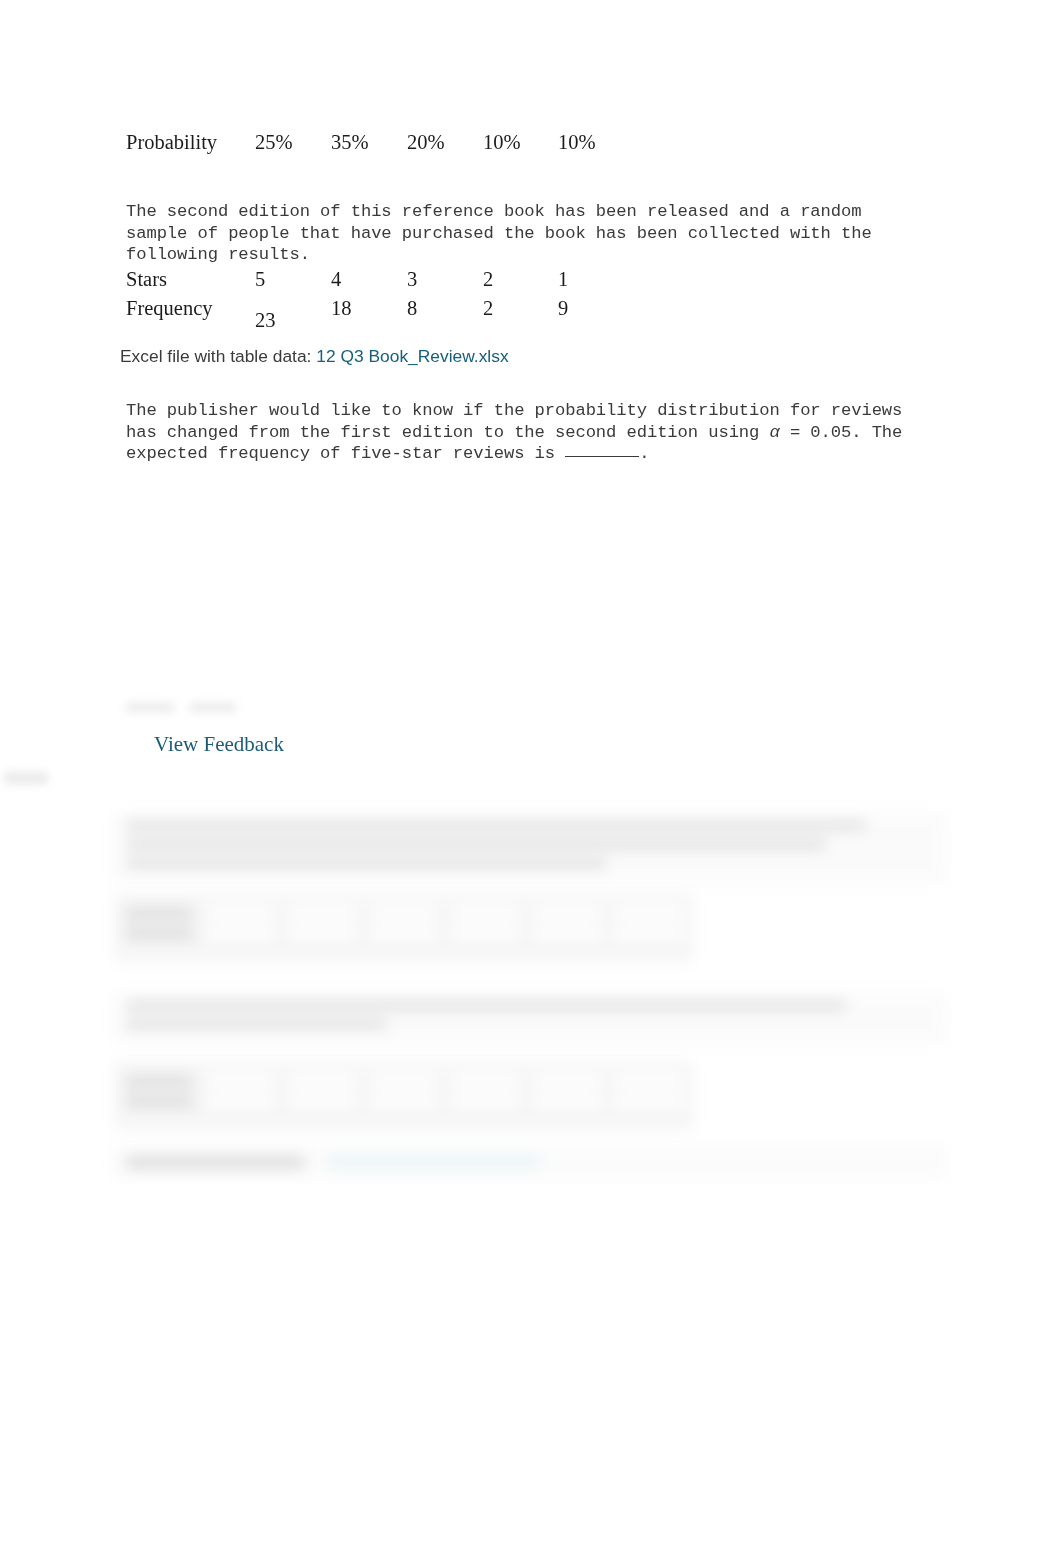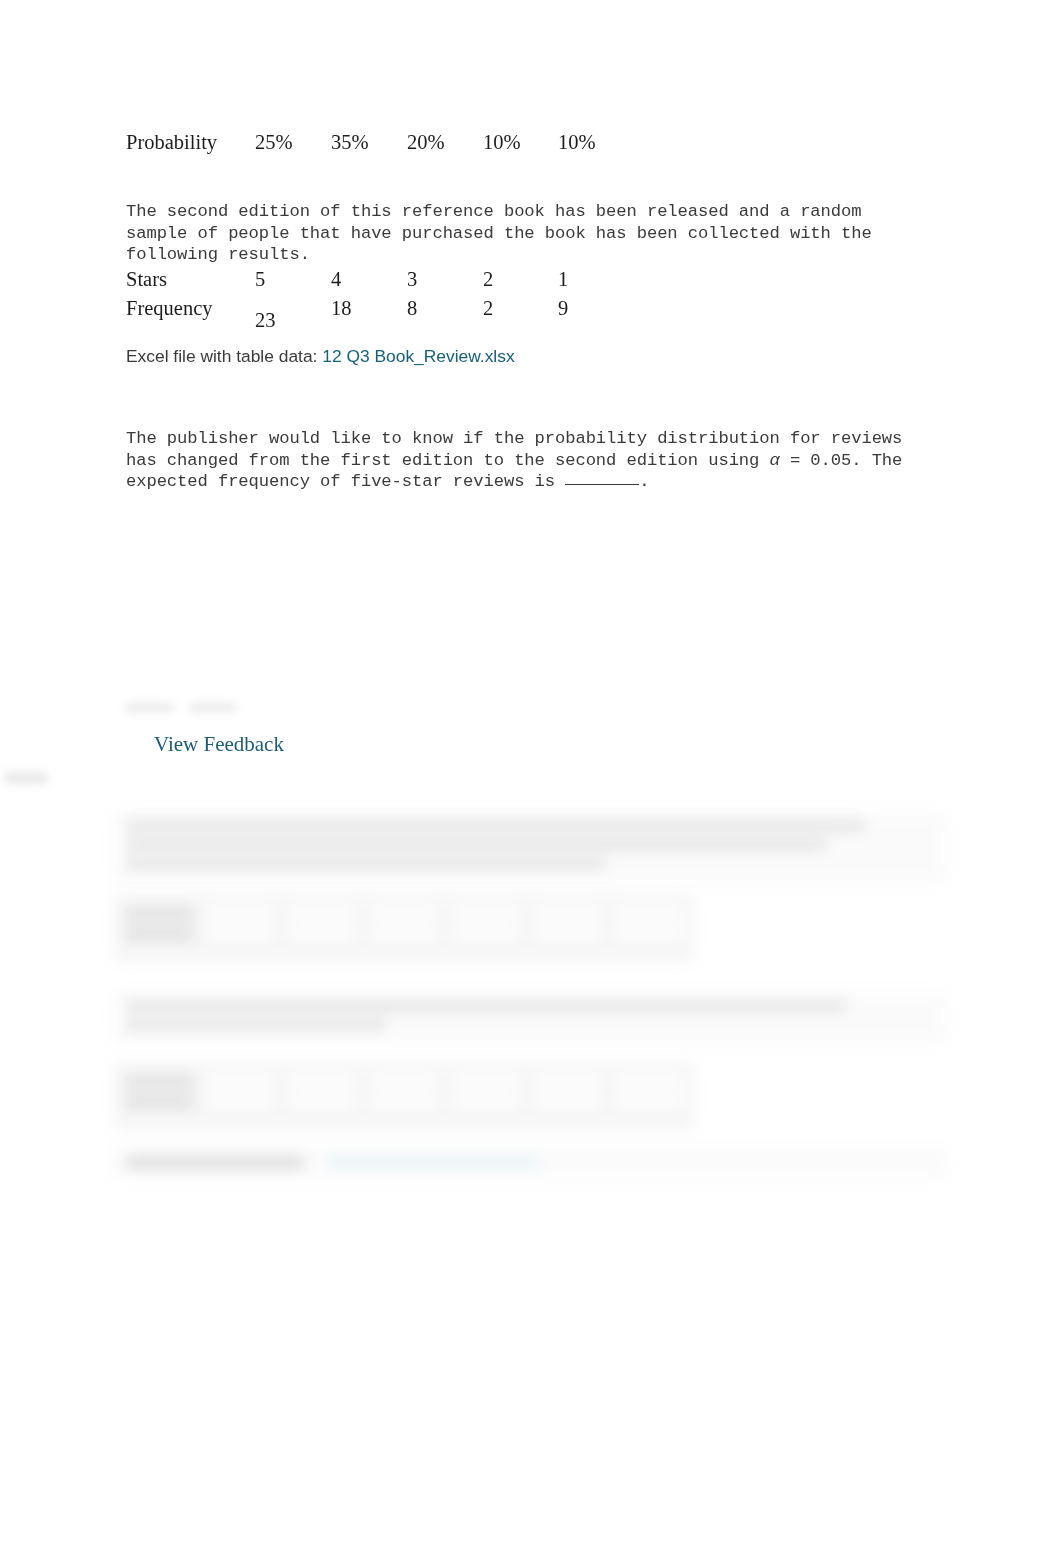--- a/index.html
+++ b/index.html
@@ -176,26 +176,26 @@
 
   <div class="serif-row" style="left:126px; top:294px; width:600px;">
     <span class="lbl">Frequency</span>
     <span class="cell" style="left:129px;margin-top:12px;">23</span>
     <span class="cell" style="left:205px;">18</span>
     <span class="cell" style="left:281px;">8</span>
     <span class="cell" style="left:357px;">2</span>
     <span class="cell" style="left:432px;">9</span>
   </div>
 
-  <div class="excel-line" style="left:126px; top:346px;">
+  <div class="excel-line" style="left:120px; top:346px;">
     <span>Excel file with table data:</span>
     <a class="excel-link" href="#">12 Q3 Book_Review.xlsx</a>
   </div>
 
-  <div class="para" style="left:126px; top:428px; width:790px;">
+  <div class="para" style="left:126px; top:400px; width:790px;">
     <span>The publisher would like to know if the probability distribution for reviews has changed from the first edition to the second edition using </span><span class="alpha">α</span><span> = 0.05. The expected frequency of five-star reviews is </span><span class="blank-line"></span><span>.</span>
   </div>
 
   <div class="blur-wrap blur-soft" style="left:126px; top:698px; width:115px; height:16px;">
     <div class="bsmall-label" style="width:48px; height:9px; display:inline-block;"></div>
     <div class="bsmall-label" style="width:46px; height:9px; display:inline-block; margin-left:12px;"></div>
   </div>
 
   <a class="feedback-link" style="left:154px; top:732px;text-align:center;" href="#">View Feedback</a>
 

